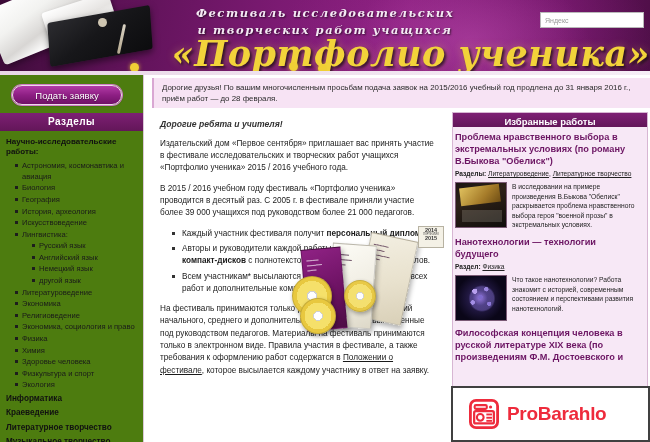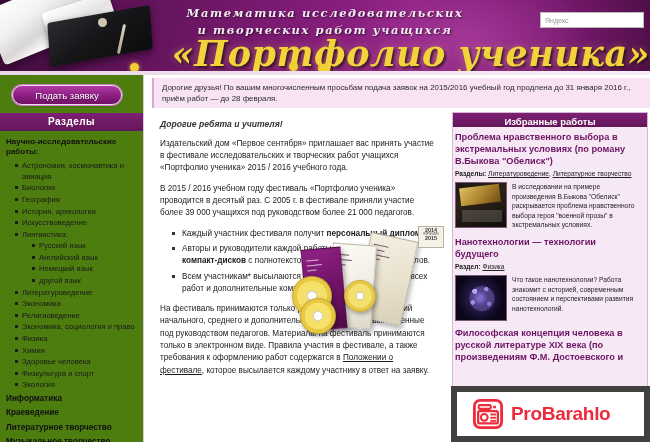--- a/index.html
+++ b/index.html
@@ -305,21 +305,21 @@
       radial-gradient(circle at 46% 46%, #7f6acc 0 8%, rgba(0,0,0,0) 9%),
       radial-gradient(circle at 50% 50%, rgba(130,110,205,.45) 0 48%, rgba(0,0,0,0) 55%);
   }
   .work-desc { font-size: 6.7px; color: #222; line-height: 1.42; }
 
   
   .watermark {
     position: absolute; left: 451px; top: 386px;
     width: 199px; height: 56px;
     background: #ffffff;
-    border: 6px solid #404040;
+    border: 2px solid #404040;
     display: flex; align-items: center; gap: 8px;
     padding-left: 16px;
   }
   .cam-icon { width: 30px; height: 30px; flex: 0 0 auto; }
   .wm-text { font-size: 19px; font-weight: bold; color: #ee2b3c; letter-spacing: -0.3px; }
 </style>
 </head>
 <body>
 
 <div id="page">
@@ -328,21 +328,21 @@
     <div class="banner-glow"></div>
 
     <div class="scroll-paper"></div>
     <div class="scroll-paper2"></div>
     <div class="cap">
       <div class="cap-board"></div>
       <div class="cap-knot"></div>
       <div class="cap-tassel"></div>
     </div>
 
-    <div class="banner-line1">Математика  исследовательских</div>
+    <div class="banner-line1">Фестиваль  исследовательских</div>
     <div class="banner-line2">и  творческих  работ  учащихся</div>
     <div class="banner-title">«Портфолио ученика»</div>
 
     <div class="note-dot" style="left:289px; top:62px;"></div>
     <div class="note-dot" style="left:318px; top:64px;"></div>
     <div class="note-dot" style="left:130px; top:63px;"></div>
 
     <div class="yandex-box">
       <span class="ph">Яндекс</span>
     </div>

